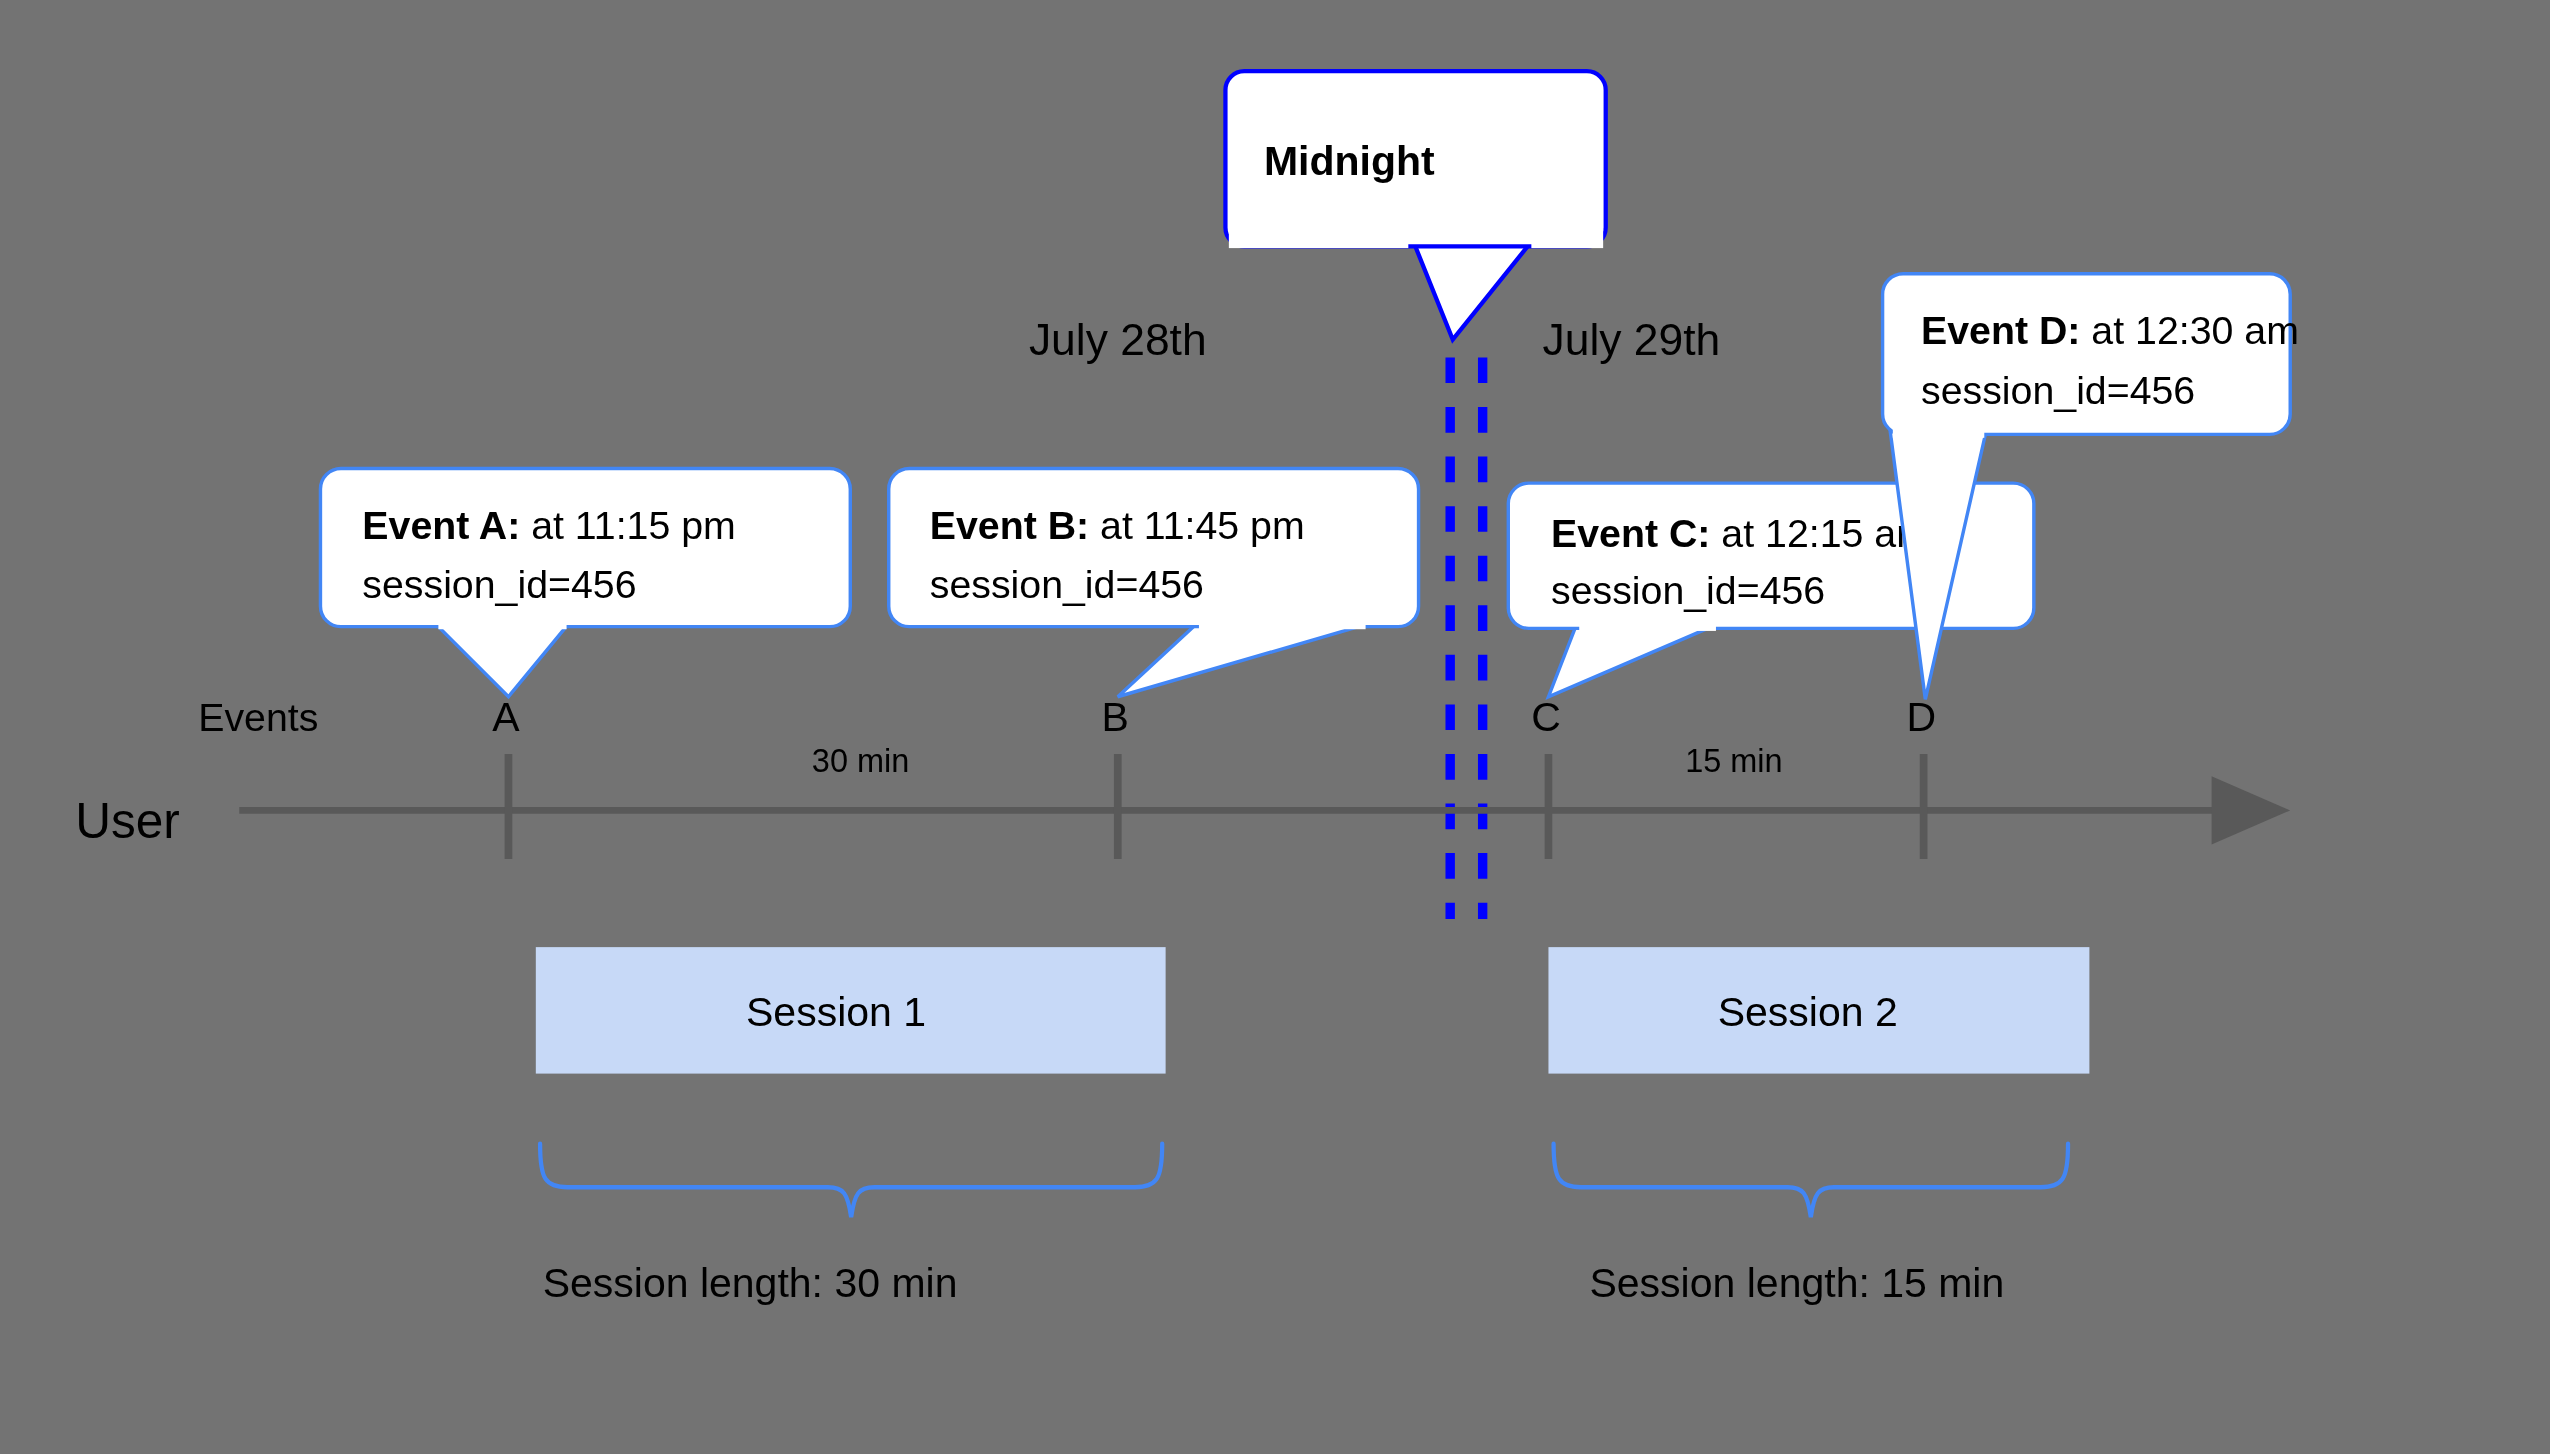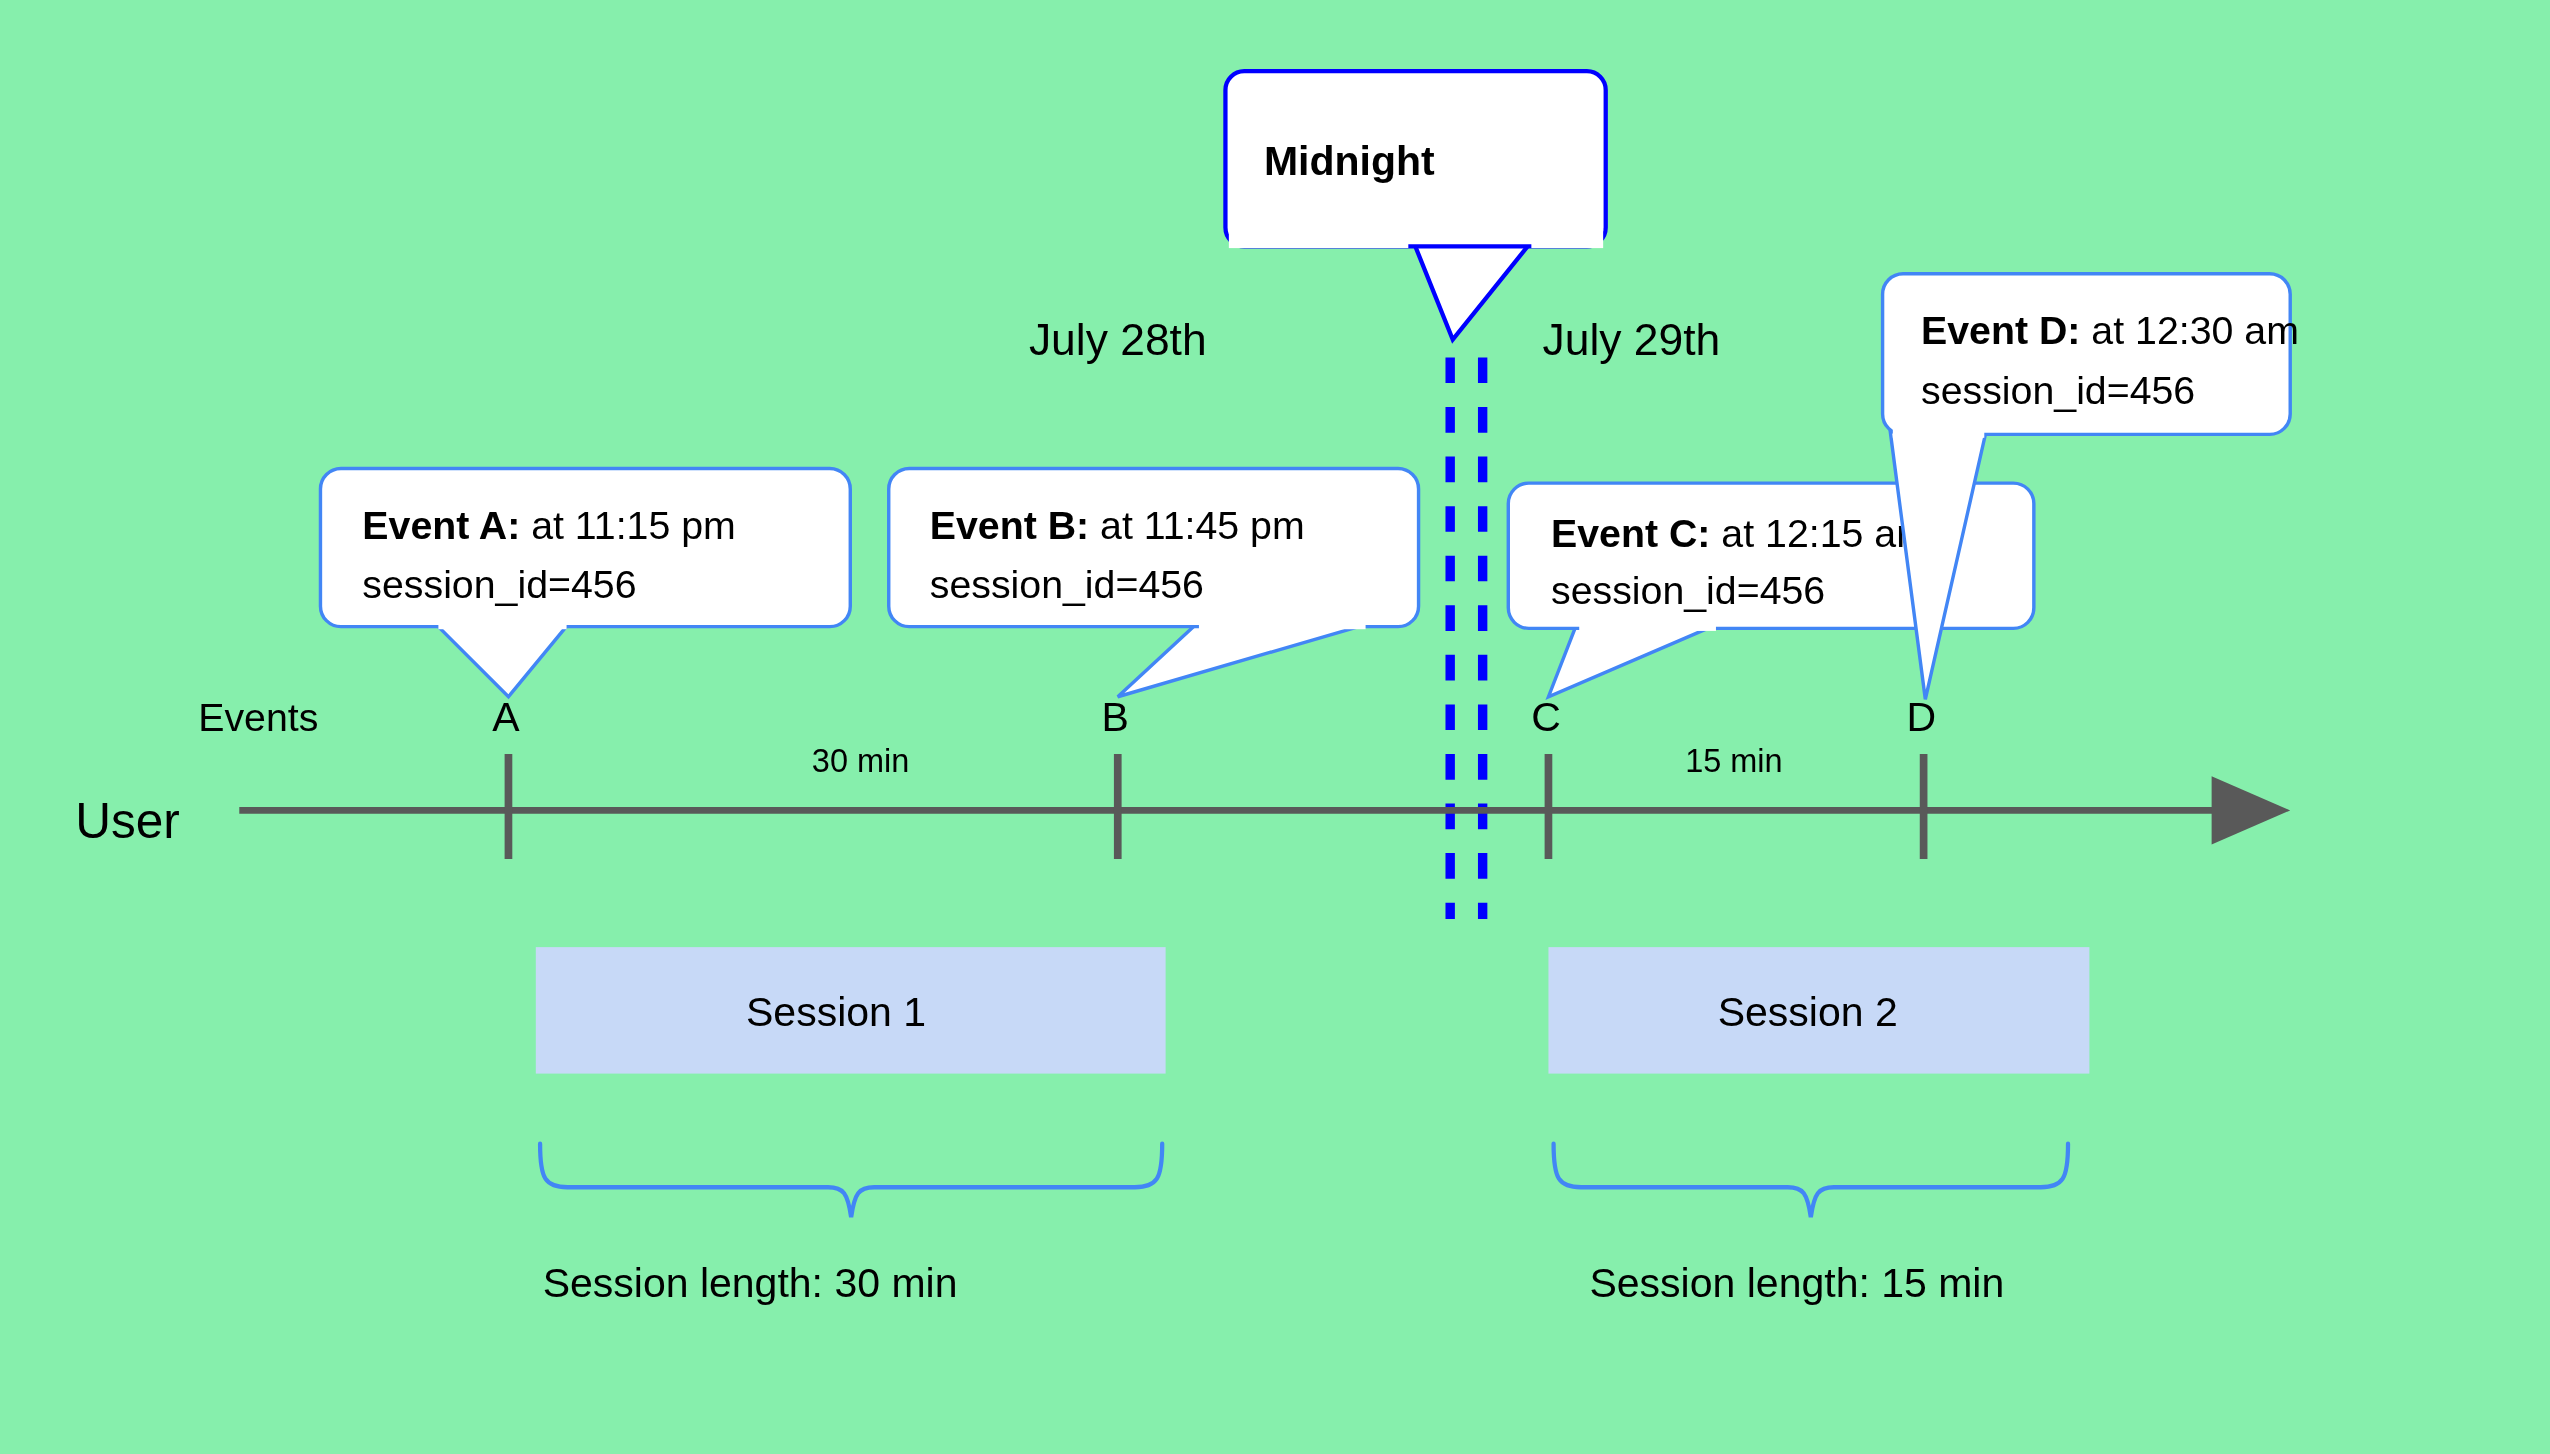--- a/index.html
+++ b/index.html
@@ -7,21 +7,21 @@
     padding: 0;
     background: #ffffff;
   }
   body {
     font-family: "Liberation Sans", sans-serif;
   }
   #diagram-root {
     position: relative;
     width: 2550px;
     height: 1455px;
-    background: #86efac;
+    background: #737373;
     overflow: hidden;
   }
   svg.canvas {
     position: absolute;
     top: 0;
     left: 0;
     width: 2550px;
     height: 1455px;
   }
   .txt {

